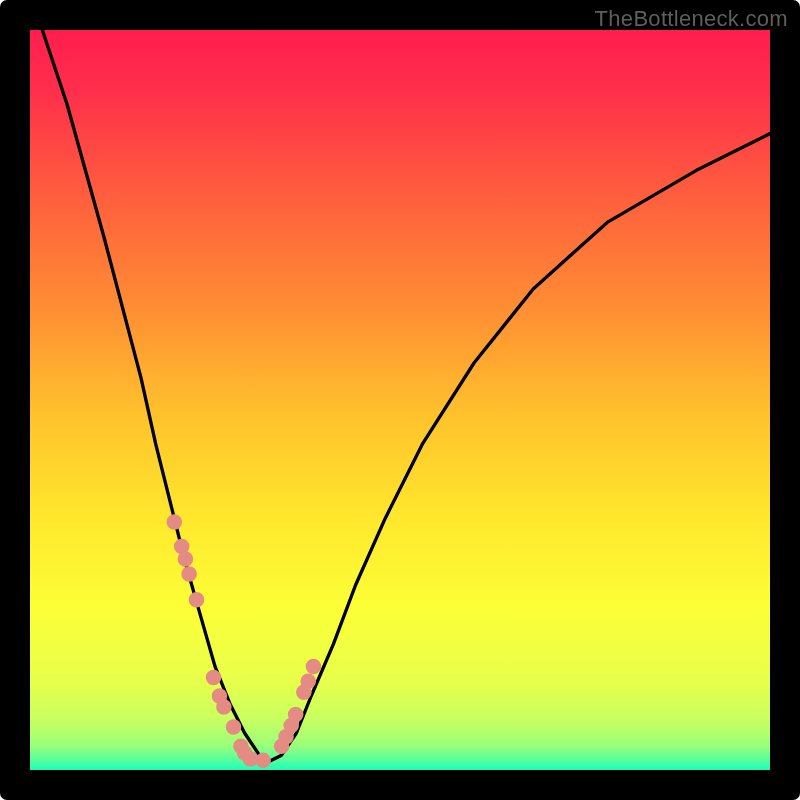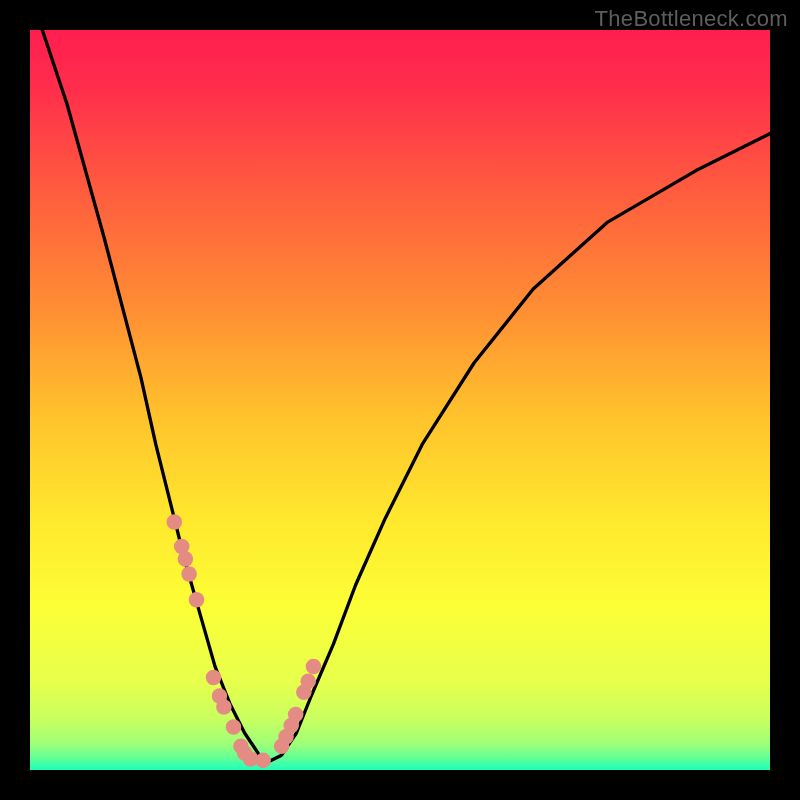--- a/index.html
+++ b/index.html
@@ -8,20 +8,21 @@
     width: 800px;
     height: 800px;
     overflow: hidden;
     font-family: Arial, Helvetica, sans-serif;
   }
   .canvas {
     position: relative;
     width: 800px;
     height: 800px;
     background: #000;
+    border-radius: 7px;
   }
   .plot-area {
     position: absolute;
     left: 30px;
     top: 30px;
     width: 740px;
     height: 740px;
     overflow: hidden;
   }
   .gradient {

